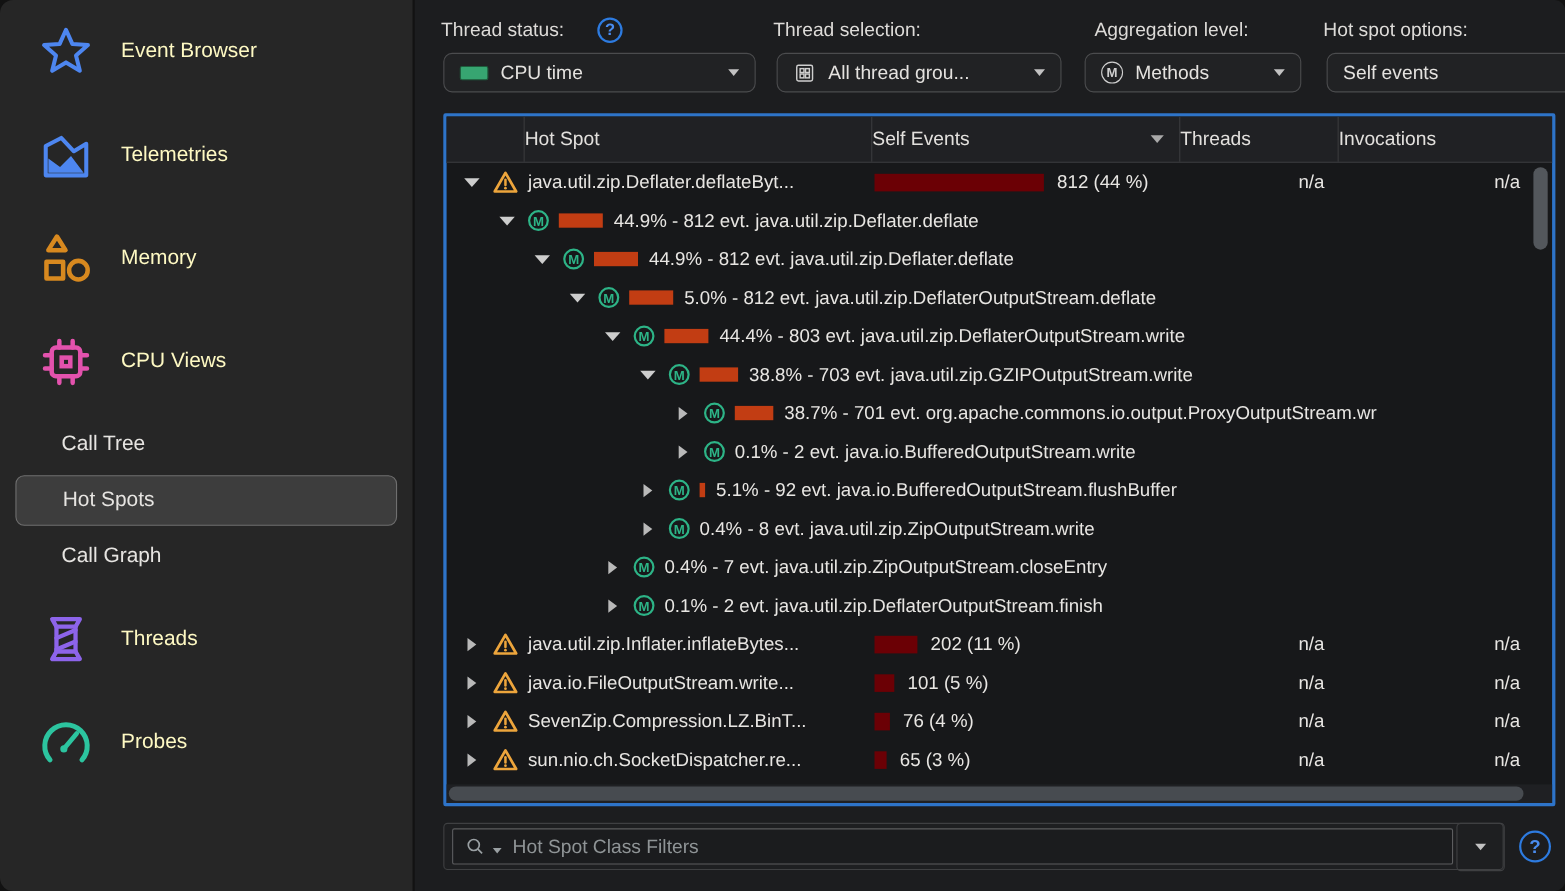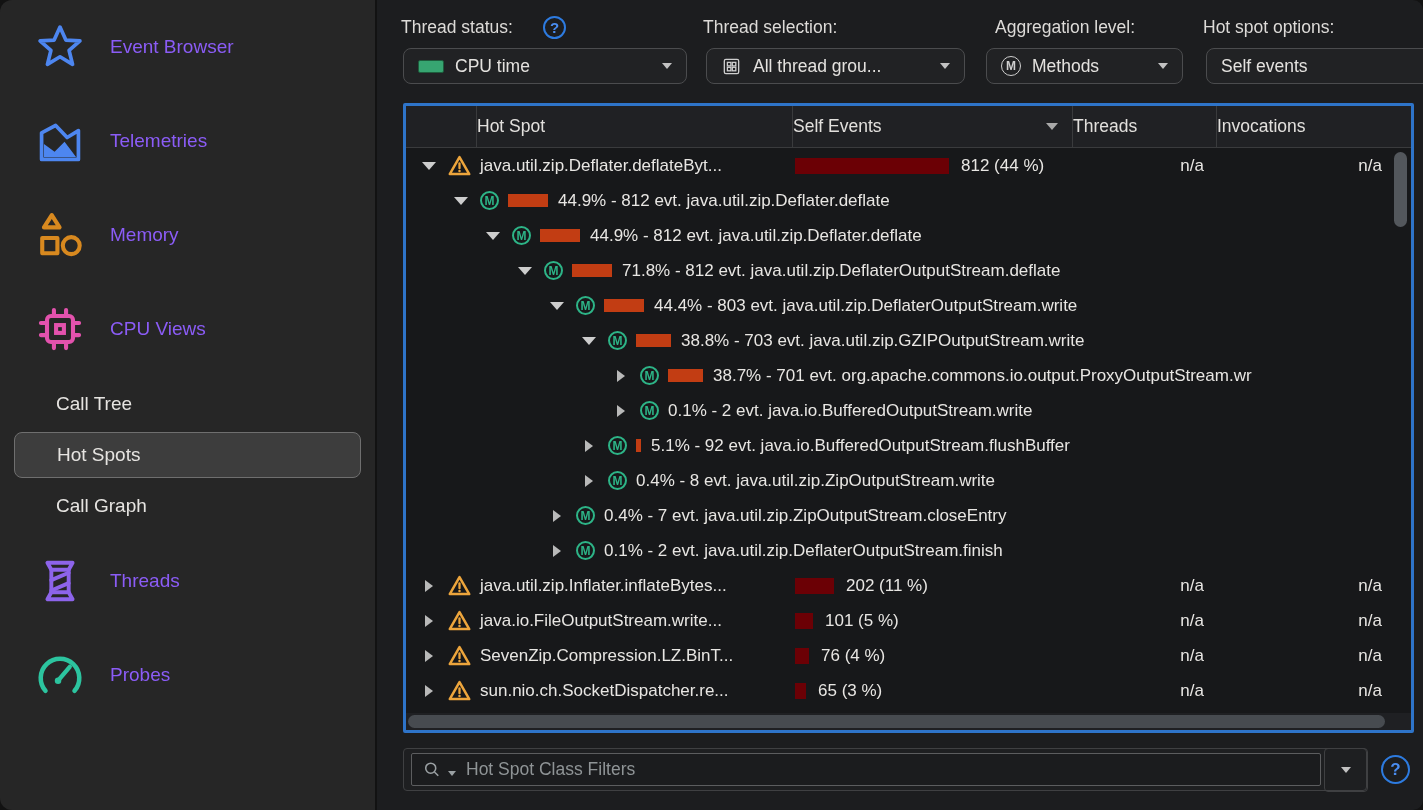--- a/index.html
+++ b/index.html
@@ -3,21 +3,21 @@
 <meta charset="utf-8">
 <style>
   html,body{margin:0;padding:0;width:1423px;height:810px;overflow:hidden;background:#121212;
     font-family:"Liberation Sans","DejaVu Sans",sans-serif;-webkit-font-smoothing:antialiased;}
   *{box-sizing:border-box;}
   
   .sidebar{position:absolute;left:0;top:0;width:375px;height:810px;background:#262626;
     border-radius:12px 0 0 12px;}
   .side-item{display:flex;align-items:center;gap:24px;padding-left:34px;height:94px;cursor:default;}
   .side-item .sicon{width:52px;height:52px;display:flex;align-items:center;justify-content:center;flex:0 0 52px;}
-  .side-item .slabel{color:#8b5cf6;font-size:19px;}
+  .side-item .slabel{color:#fef9c3;font-size:19px;}
   .side-sub{display:flex;align-items:center;height:56px;padding-left:56px;color:#e6e4e1;font-size:19px;cursor:default;}
   .side-sub.selected{margin:0 14px;height:46px;padding-left:42px;border:1px solid #6f6f6f;
     border-radius:8px;background:#3d3d3d;}
   
   .content{position:absolute;left:377px;top:0;width:1046px;height:810px;background:#1c1d1f;
     border-radius:0 10px 10px 0;}
   .tool-label{position:absolute;top:17px;color:#dddbd8;font-size:17.5px;white-space:nowrap;}
   .combo{position:absolute;top:48px;height:36px;border:1.5px solid #4b4c4e;border-radius:8px;
     background:#212224;display:flex;align-items:center;padding:0 14px;gap:11px;color:#e4e2df;
     font-size:17.5px;white-space:nowrap;cursor:default;}
@@ -233,21 +233,21 @@
         <span class="m-icon">M</span>
         <span class="bar-bright" style="width: 40px;"></span>
         <span>44.9% - 812 evt. java.util.zip.Deflater.deflate</span>
       </div>
       <div class="trow" style="padding-left: 111px;">
         <span class="exp">
           <span class="tri-down"></span>
         </span>
         <span class="m-icon">M</span>
         <span class="bar-bright" style="width: 40px;"></span>
-        <span>71.8% - 812 evt. java.util.zip.DeflaterOutputStream.deflate</span>
+        <span>5.0% - 812 evt. java.util.zip.DeflaterOutputStream.deflate</span>
       </div>
       <div class="trow" style="padding-left: 143px;">
         <span class="exp">
           <span class="tri-down"></span>
         </span>
         <span class="m-icon">M</span>
         <span class="bar-bright" style="width: 40px;"></span>
         <span>44.4% - 803 evt. java.util.zip.DeflaterOutputStream.write</span>
       </div>
       <div class="trow" style="padding-left: 175px;">

